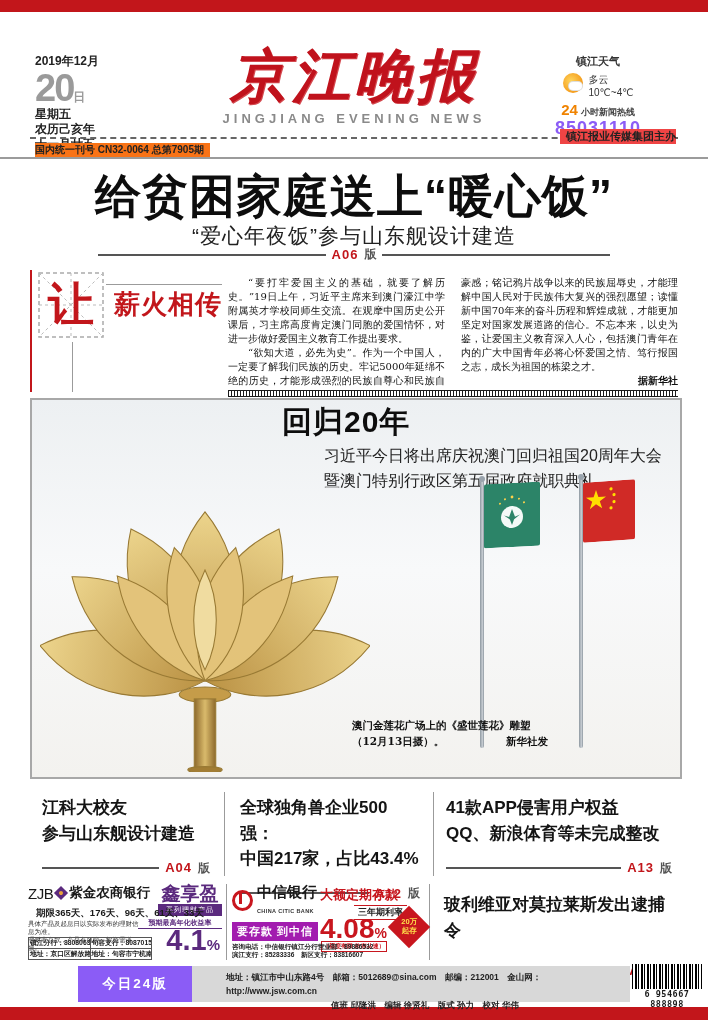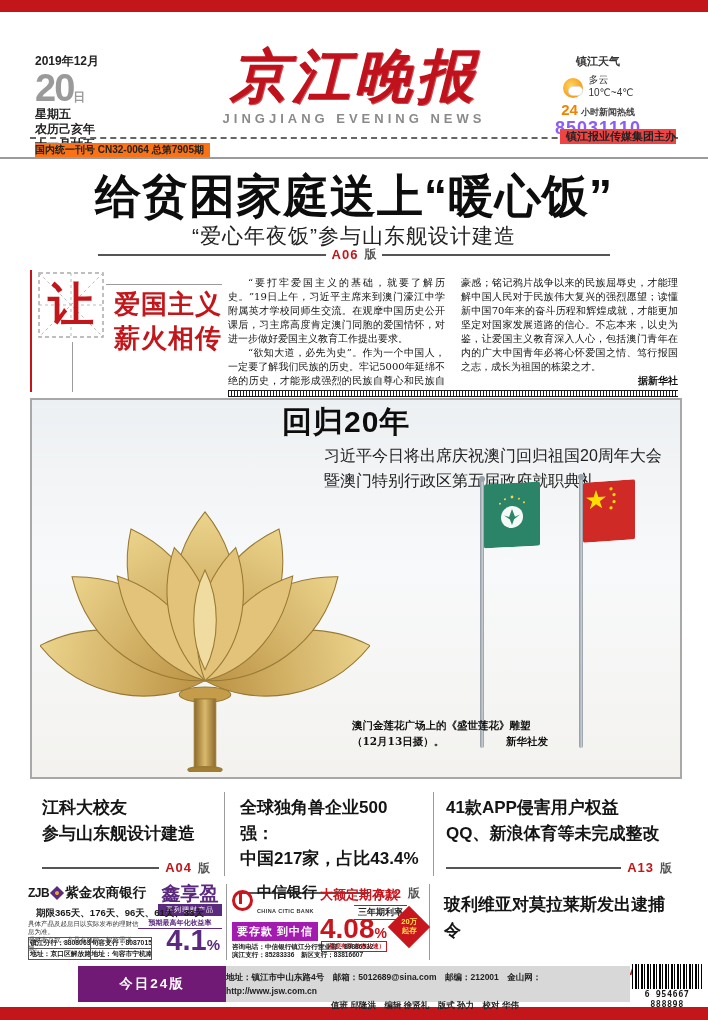--- a/index.html
+++ b/index.html
@@ -10,21 +10,21 @@
   .bar-red{left:0;width:708px;background:#c2161b;}
   
   .date-block{left:35px;top:54px;line-height:1.25;font-weight:bold;font-size:12px;color:#222;}
   .date-day{font-size:38px;font-weight:900;color:#9a9a9a;line-height:1.0;letter-spacing:-2px;}
   .date-day .unit{font-size:12px;color:#9a9a9a;letter-spacing:0;}
   .masthead{left:172px;top:46px;width:364px;text-align:center;}
   .masthead .title{font-family:"DejaVu Serif","Liberation Serif",serif;font-weight:bold;font-style:italic;
       font-size:58px;line-height:1.05;color:#c0121c;letter-spacing:4px;text-shadow:1px 1px 0 #d4494f;}
   .masthead .sub{margin-top:4px;font-size:13px;font-weight:bold;color:#8a8a8a;letter-spacing:4px;}
   .weather{left:516px;top:54px;width:164px;text-align:center;font-size:11px;font-weight:bold;color:#333;}
-  .weather .row{display:flex;align-items:flex-end;justify-content:center;gap:6px;margin-top:4px;font-weight:normal;}
+  .weather .row{display:flex;align-items:flex-start;justify-content:center;gap:6px;margin-top:4px;font-weight:normal;}
   .sun{width:20px;height:20px;border-radius:50%;background:radial-gradient(circle at 40% 40%,#ffd65e,#f08300);position:relative;}
   .sun::after{content:"";position:absolute;left:6px;top:9px;width:13px;height:8px;background:#fff;border-radius:8px;box-shadow:0 0 0 1px #ddd;}
   .hot24{color:#f08300;font-size:15px;font-weight:900;}
   .hotlab{font-size:9px;color:#444;font-weight:bold;}
   .hotnum{font-size:18px;font-weight:900;color:#8b5cf6;letter-spacing:1px;line-height:1.1;}
   .dash-rule{left:30px;right:30px;top:137px;border-top:2px dashed #666;height:0;}
   .issue-left{left:35px;top:143px;font-size:10px;font-weight:bold;color:#222;background:#f97316;padding-right:6px;}
   .org-right{right:32px;top:129px;font-size:11px;font-weight:bold;color:#222;background:#ef4444;padding-left:6px;}
   .solid-rule{left:0;top:157px;width:708px;height:2px;background:#9b9b9b;}
   
@@ -60,21 +60,21 @@
   .caption{left:320px;top:318px;width:196px;font-family:"DejaVu Serif","Liberation Serif",serif;
       font-size:10.5px;font-weight:bold;color:#111;line-height:1.5;}
   .caption .r2{display:flex;justify-content:space-between;}
   
   .vdiv{width:1px;background:#9b9b9b;}
   .teaser{font-size:17px;font-weight:bold;color:#141414;line-height:1.5;}
   .teaser .pl{margin-top:12px;}
   
   .ad{font-family:"Liberation Sans","DejaVu Sans",sans-serif;}
   .zj-row1{display:flex;align-items:center;gap:3px;}
-  .zj-abbr{font-size:12px;font-weight:700;letter-spacing:-0.5px;}
+  .zj-abbr{font-size:15px;font-weight:400;letter-spacing:-0.5px;}
   .zj-diamond{width:10px;height:10px;background:#5b2a7e;transform:rotate(45deg);position:relative;}
   .zj-diamond::after{content:"";position:absolute;inset:3px;background:#e9a23b;border-radius:50%;}
   .zj-bank{font-size:13.5px;font-weight:900;}
   .zj-prod{position:absolute;right:0;top:0;width:64px;text-align:center;}
   .zj-prodname{font-size:19px;font-weight:900;color:#5b2a7e;line-height:1.05;}
   .zj-prodtag{background:#5b2a7e;color:#fff;font-size:7px;letter-spacing:1px;padding:1px 0;}
   .zj-terms{position:absolute;left:8px;top:23px;font-size:9.5px;font-weight:900;}
   .zj-fine{position:absolute;left:0;top:36px;width:116px;font-size:6.5px;color:#333;line-height:1.25;}
   .zj-ratelab{position:absolute;right:0;top:34px;width:84px;text-align:center;font-size:7px;font-weight:bold;color:#5b2a7e;border-bottom:1px solid #5b2a7e;}
   .zj-rate{position:absolute;right:2px;top:42px;font-size:29px;font-weight:900;color:#5b2a7e;line-height:1;}
@@ -93,21 +93,21 @@
   .ct-sub{position:absolute;left:122px;top:21px;font-size:9px;font-weight:900;color:#222;border-top:1px solid #c8161e;border-bottom:1px solid #c8161e;padding:0 4px;}
   .ct-slogan{position:absolute;left:0px;top:38px;background:#a21caf;color:#fff;font-size:11px;font-weight:900;padding:2px 5px;letter-spacing:1px;}
   .ct-rate{position:absolute;left:88px;top:31px;font-size:28px;font-weight:900;color:#c8161e;line-height:1;}
   .ct-rate .unit{font-size:14px;}
   .ct-note{position:absolute;left:89px;top:57px;font-size:6px;color:#c8161e;border:1px solid #c8161e;padding:0 1px;font-weight:bold;}
   .ct-burst{position:absolute;right:1px;top:28px;width:30px;height:30px;background:#c8161e;transform:rotate(45deg);display:flex;align-items:center;justify-content:center;}
   .ct-burst .in{transform:rotate(-45deg);color:#ffe24a;font-size:7.5px;font-weight:900;text-align:center;line-height:1.15;}
   .ct-phones{position:absolute;left:0;bottom:0;width:100%;font-size:6.6px;font-weight:bold;color:#222;line-height:1.3;}
   
   .footer-strip{left:78px;top:966px;width:552px;height:36px;background:#d8d8d8;}
-  .footer-pages{left:0;top:0;width:148px;height:36px;background:#701a75;color:#fff;font-size:13.5px;font-weight:bold;
+  .footer-pages{left:0;top:0;width:114px;height:36px;background:#8b5cf6;color:#fff;font-size:13.5px;font-weight:bold;
       display:flex;align-items:center;justify-content:center;letter-spacing:2px;}
   .footer-lines{left:148px;top:4px;width:398px;font-size:8.5px;color:#222;line-height:1.65;font-weight:bold;}
   .footer-lines .l2{text-align:center;}
   .barcode-wrap{left:632px;top:964px;width:70px;text-align:center;}
   .barcode{height:25px;background:repeating-linear-gradient(90deg,#000 0 1px,#fff 1px 3px,#000 3px 5px,#fff 5px 6px);}
   .barcode-digits{font-family:"DejaVu Sans Mono","Liberation Mono",monospace;font-size:8.5px;font-weight:bold;letter-spacing:.5px;}
   .barcode-price{font-size:7.5px;color:#222;margin-top:40px;}
 </style>
 </head>
 <body>
@@ -162,21 +162,20 @@
     <rect x="1" y="1" width="64" height="64" fill="none" stroke="#aaa" stroke-width="1.5" stroke-dasharray="4 3"></rect>
     <line x1="1" y1="1" x2="65" y2="65" stroke="#bbb" stroke-width="1" stroke-dasharray="3 3"></line>
     <line x1="65" y1="1" x2="1" y2="65" stroke="#bbb" stroke-width="1" stroke-dasharray="3 3"></line>
     <line x1="33" y1="1" x2="33" y2="65" stroke="#bbb" stroke-width="1" stroke-dasharray="3 3"></line>
     <line x1="1" y1="33" x2="65" y2="33" stroke="#bbb" stroke-width="1" stroke-dasharray="3 3"></line>
   </svg>
   <div class="abs grid-char">让</div>
   <div class="abs ed-hline"></div>
   <div class="abs ed-vline"></div>
   <div class="abs ed-title">
-    <div>爱国主义</div>
     <div>薪火相传</div>
   </div>
   <div class="abs article">
     <p>“要打牢爱国主义的基础，就要了解历史。”19日上午，习近平主席来到澳门濠江中学附属英才学校同师生交流。在观摩中国历史公开课后，习主席高度肯定澳门同胞的爱国情怀，对进一步做好爱国主义教育工作提出要求。</p>
     <p>“欲知大道，必先为史”。作为一个中国人，一定要了解我们民族的历史。牢记5000年延绵不绝的历史，才能形成强烈的民族自尊心和民族自豪感；铭记鸦片战争以来的民族屈辱史，才能理解中国人民对于民族伟大复兴的强烈愿望；读懂新中国70年来的奋斗历程和辉煌成就，才能更加坚定对国家发展道路的信心。不忘本来，以史为鉴，让爱国主义教育深入人心，包括澳门青年在内的广大中国青年必将心怀爱国之情、笃行报国之志，成长为祖国的栋梁之才。</p>
     <p class="byline">据新华社</p>
   </div>
   <div class="abs hatch"></div>
 
   <div class="abs photo-box">

